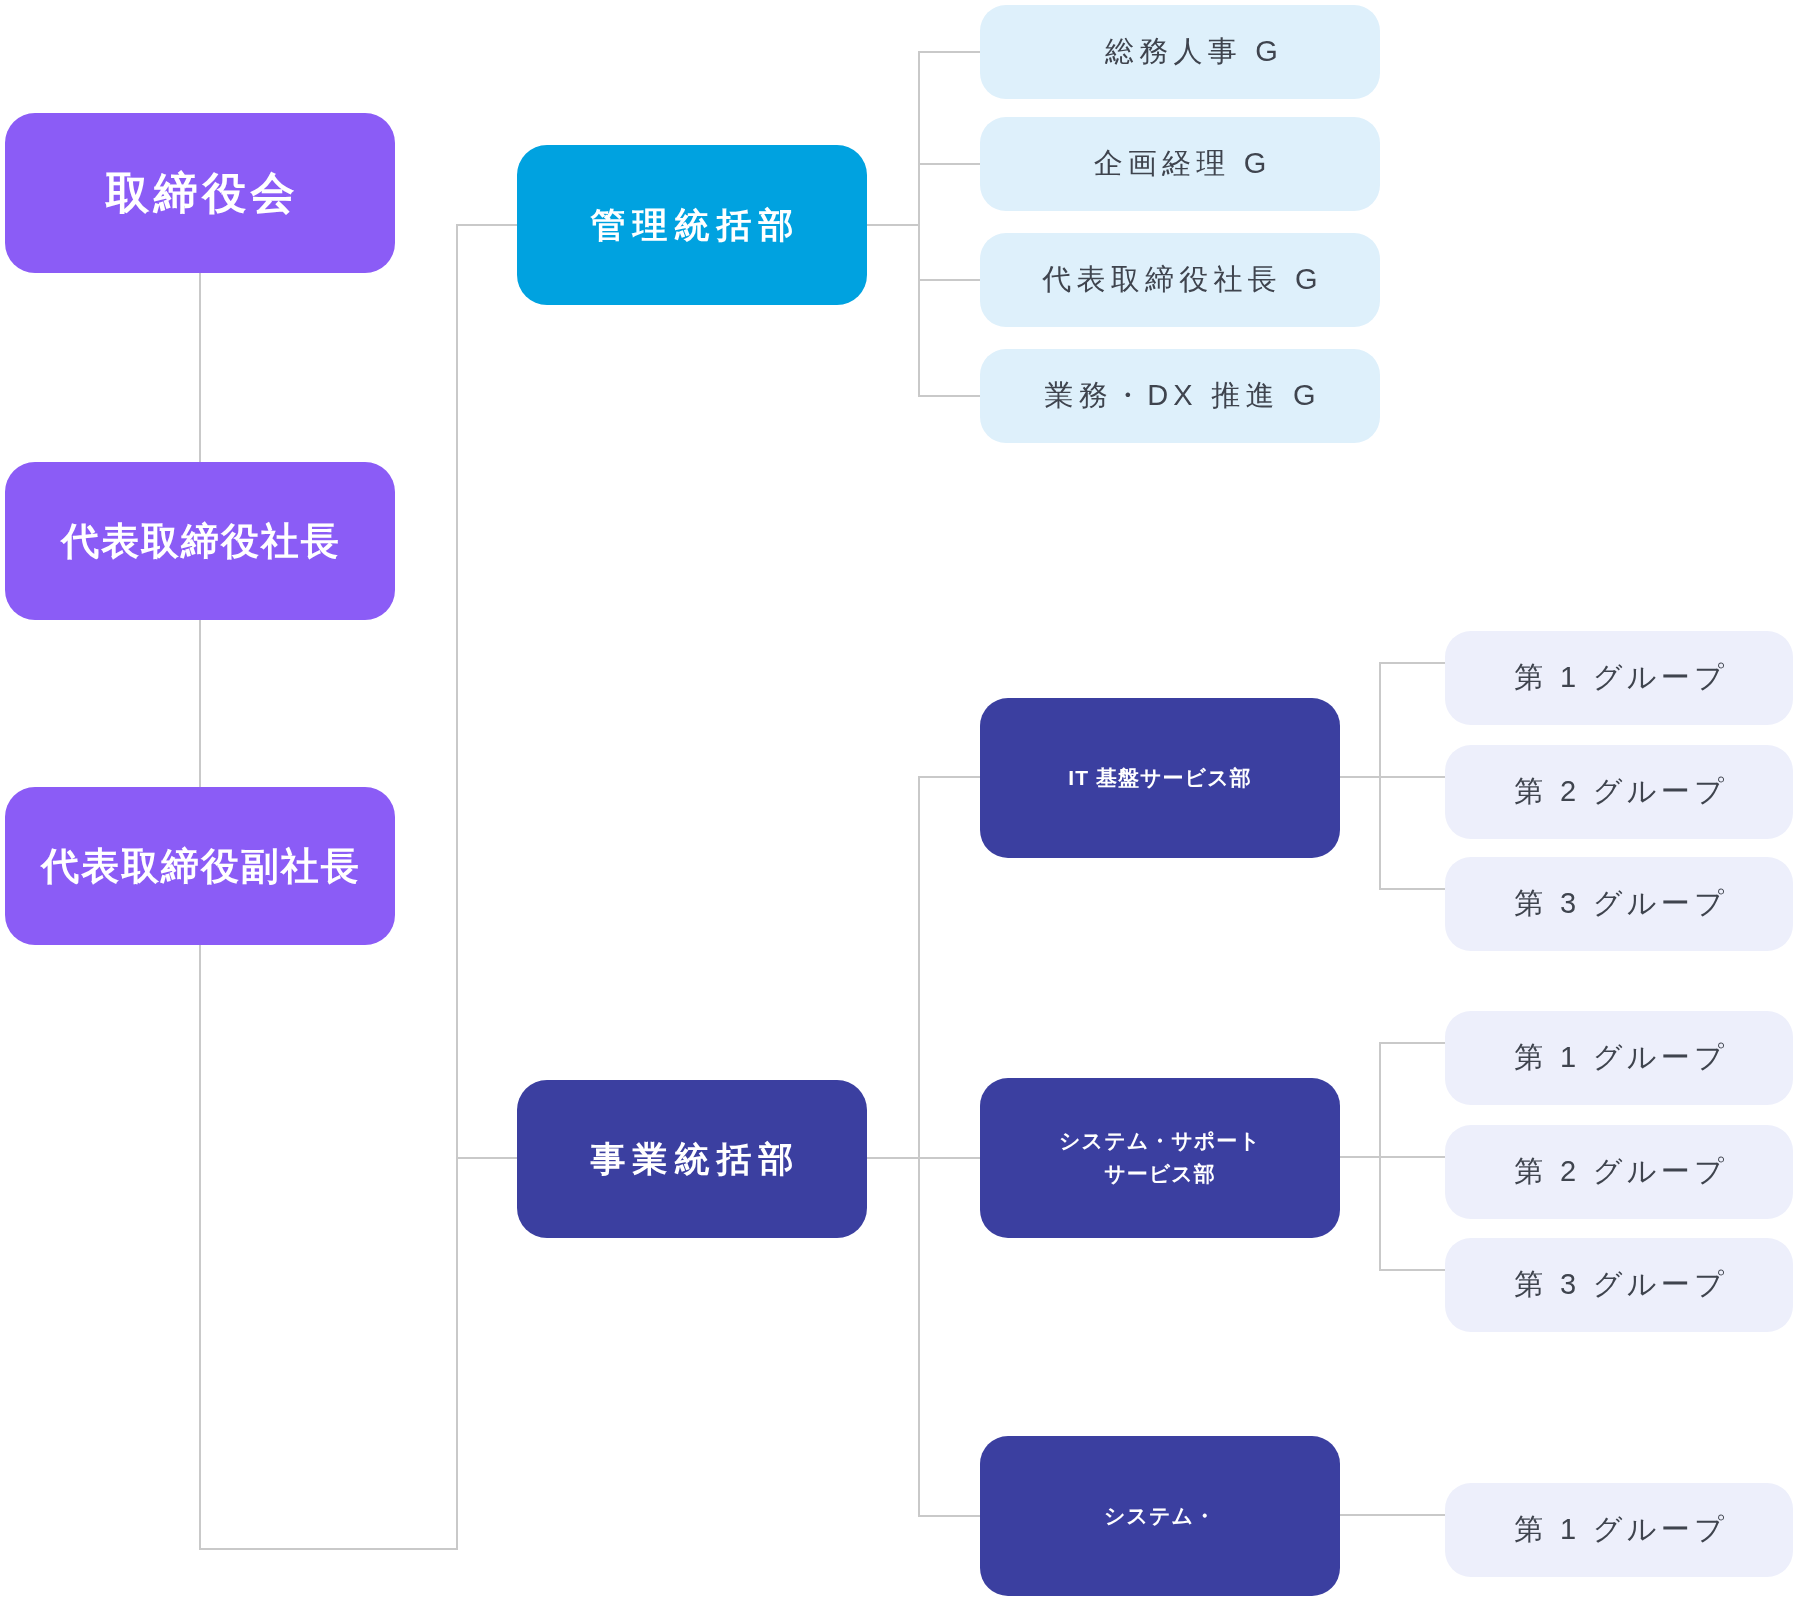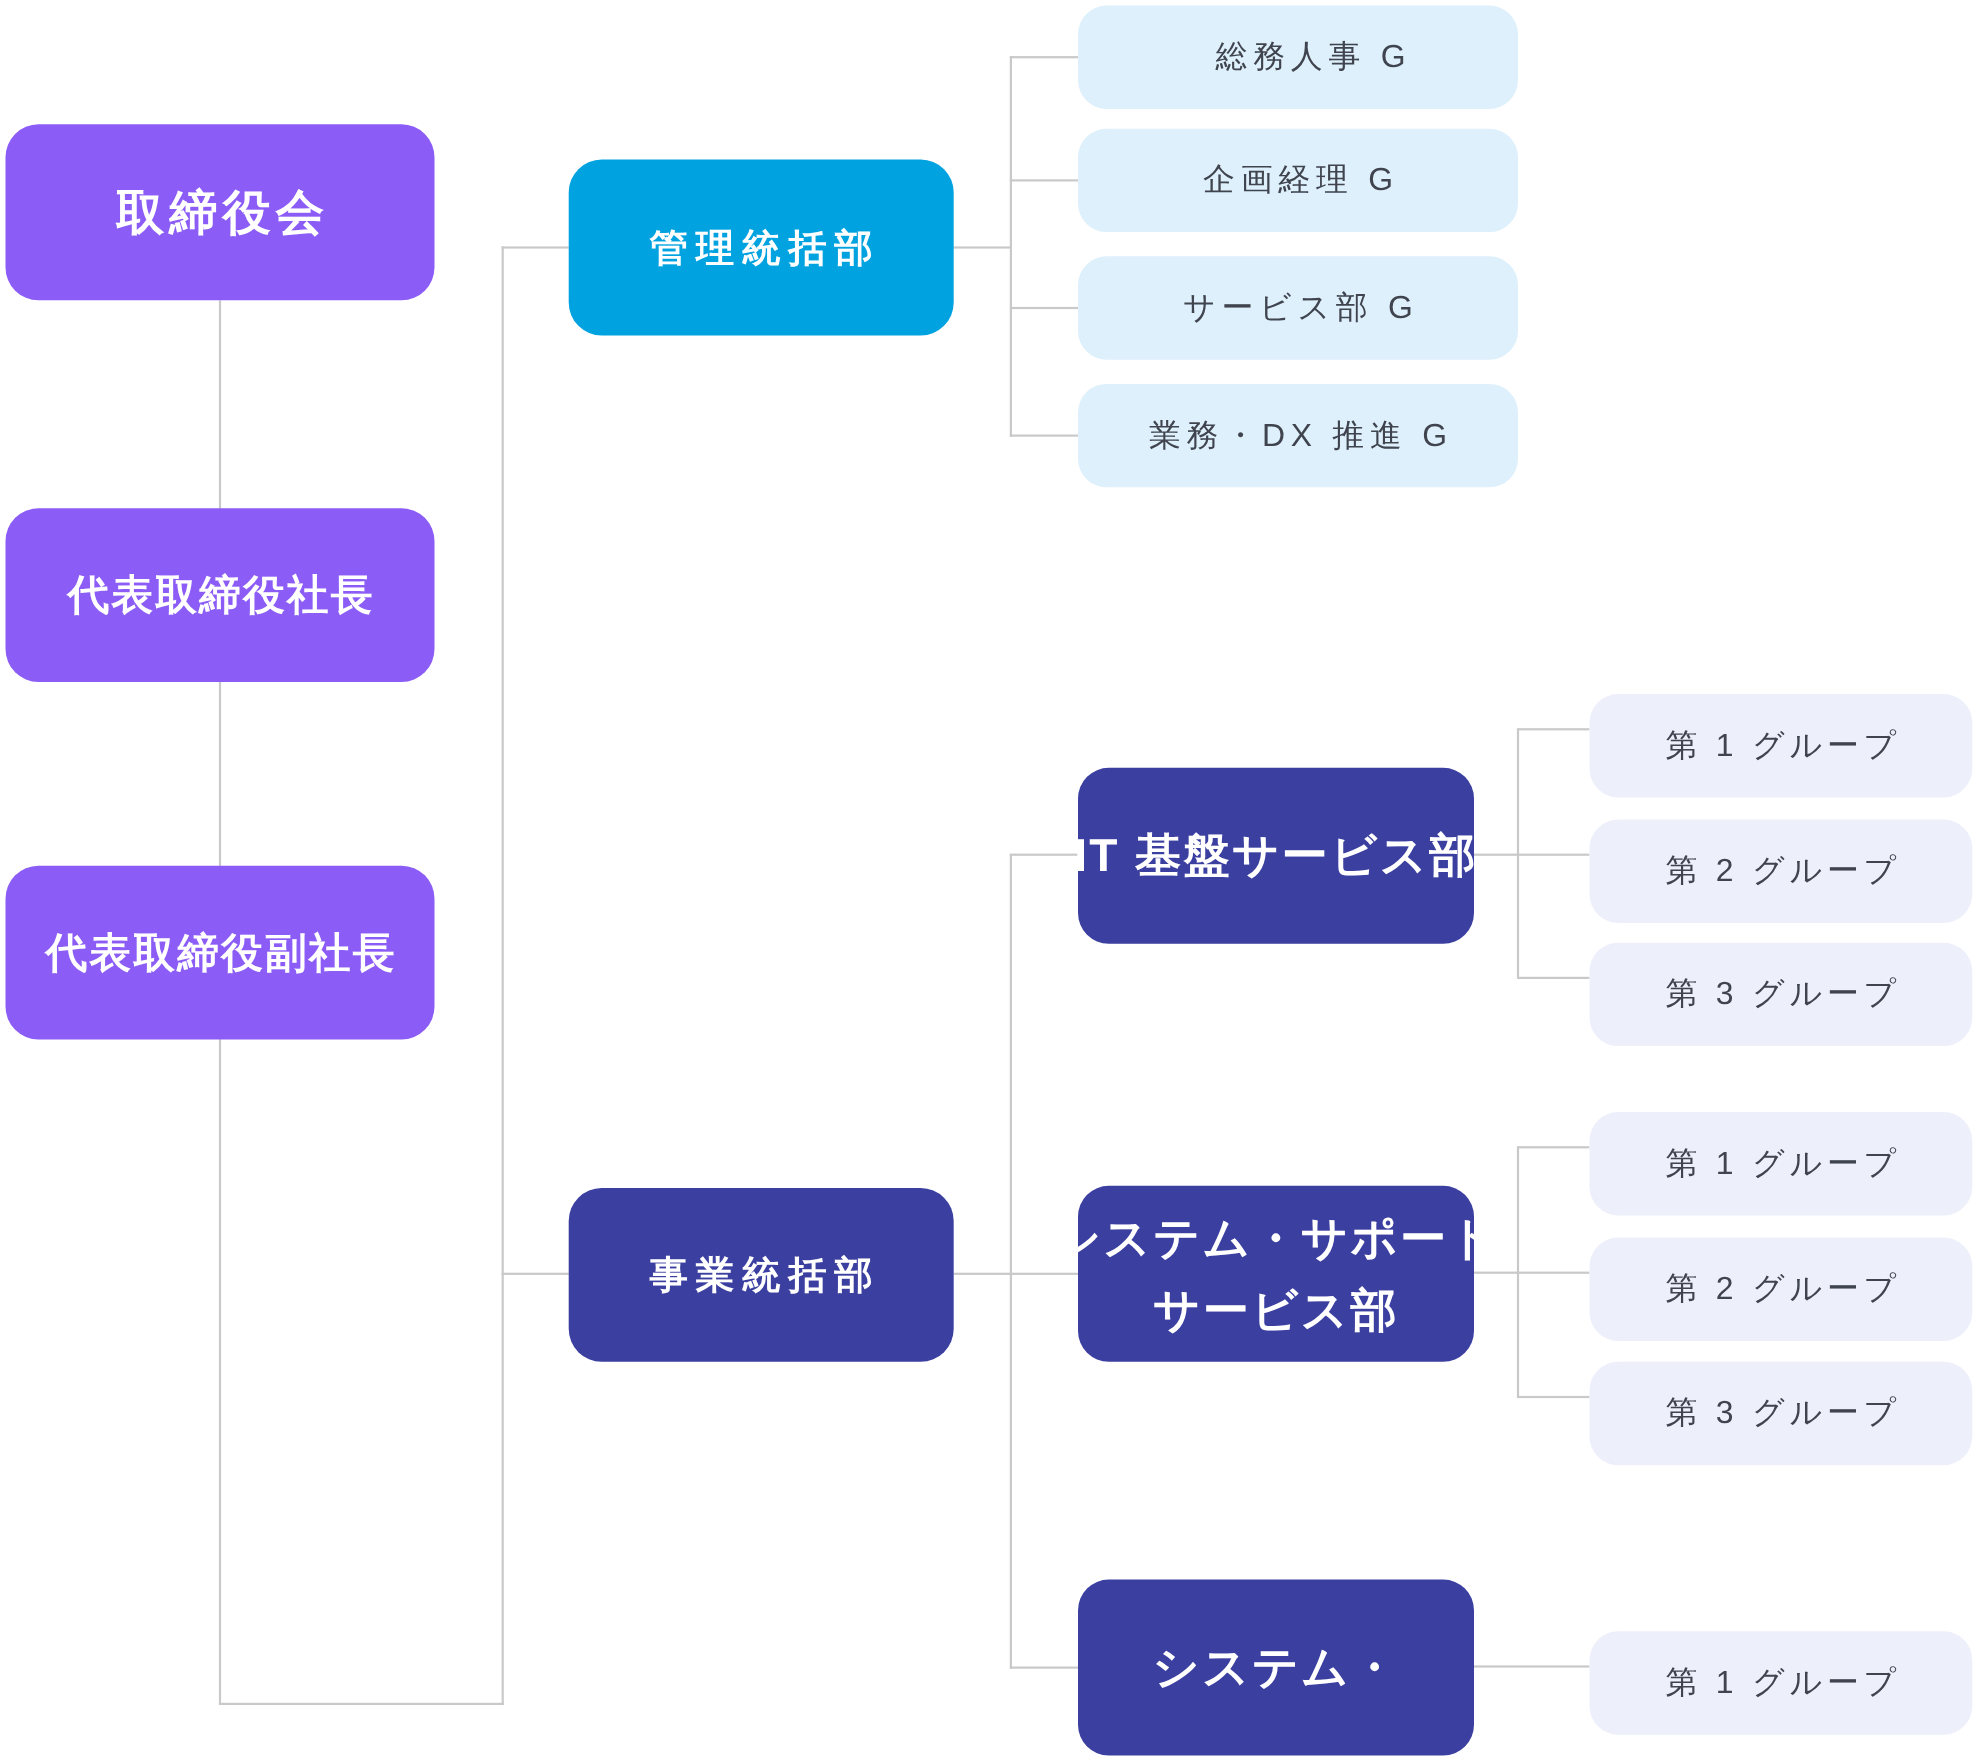--- a/index.html
+++ b/index.html
@@ -15,21 +15,21 @@
     box-sizing:border-box;text-align:center;white-space:nowrap;
   }
   .exec{background:#8b5cf6;color:#ffffff;border-radius:30px;font-weight:bold;}
   .exec-lg{font-size:44px;letter-spacing:0.10em;padding-left:0.10em;}
   .exec-md{font-size:38px;letter-spacing:0.05em;padding-left:0.05em;}
   .div-cyan{background:#00a2e0;color:#ffffff;border-radius:30px;font-weight:bold;
     font-size:35px;letter-spacing:0.20em;padding-left:0.20em;}
   .div-indigo{background:#3b3fa0;color:#ffffff;border-radius:30px;font-weight:bold;
     font-size:35px;letter-spacing:0.20em;padding-left:0.20em;}
   .dept{background:#3b3fa0;color:#ffffff;border-radius:28px;font-weight:bold;
-    font-size:42px;letter-spacing:0.05em;flex-direction:column;line-height:1.55;}
+    font-size:21px;letter-spacing:0.05em;flex-direction:column;line-height:1.55;}
   .leaf-blue{background:#def0fb;color:#3f444e;border-radius:26px;
     font-size:29px;letter-spacing:0.18em;padding-left:0.18em;}
   .leaf-lav{background:#edeffb;color:#3f444e;border-radius:26px;
     font-size:29px;letter-spacing:0.15em;padding-left:0.15em;margin-top:15px;}
 </style>
 </head>
 <body>
 
 <div class="line vline" style="left:199px;top:273px;height:1277px;"></div>
 <div class="line hline" style="left:199px;top:1548px;width:259px;"></div>
@@ -77,21 +77,21 @@
   <span>管理統括部</span>
 </div>
 
 <div class="node leaf-blue" style="left:980px;top:5px;width:400px;height:94px;padding-left:28px;">
   <span>総務人事 G</span>
 </div>
 <div class="node leaf-blue" style="left:980px;top:117px;width:400px;height:94px;">
   <span>企画経理 G</span>
 </div>
 <div class="node leaf-blue" style="left:980px;top:233px;width:400px;height:94px;">
-  <span>サービス部 G</span>
+  <span>代表取締役社長 G</span>
 </div>
 <div class="node leaf-blue" style="left:980px;top:349px;width:400px;height:94px;">
   <span>業務・DX 推進 G</span>
 </div>
 
 <div class="node div-indigo" style="left:517px;top:1080px;width:350px;height:158px;">
   <span>事業統括部</span>
 </div>
 
 <div class="node dept" style="left:980px;top:698px;width:360px;height:160px;">

